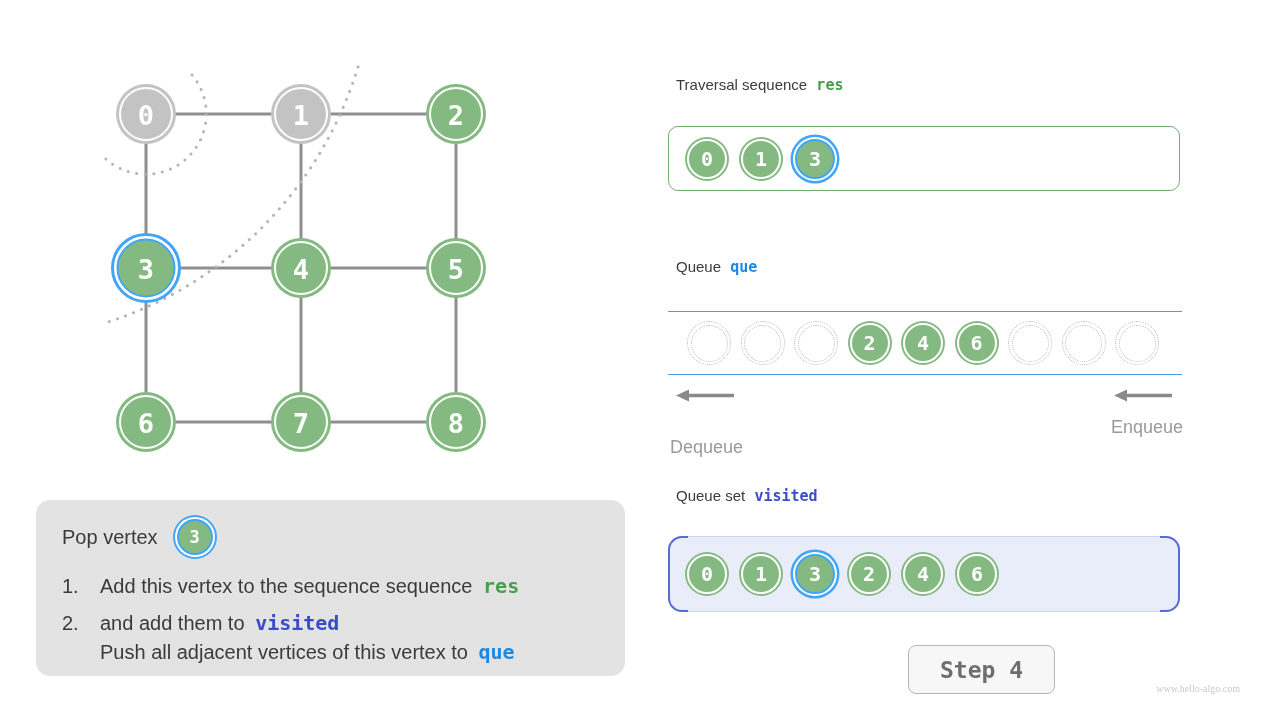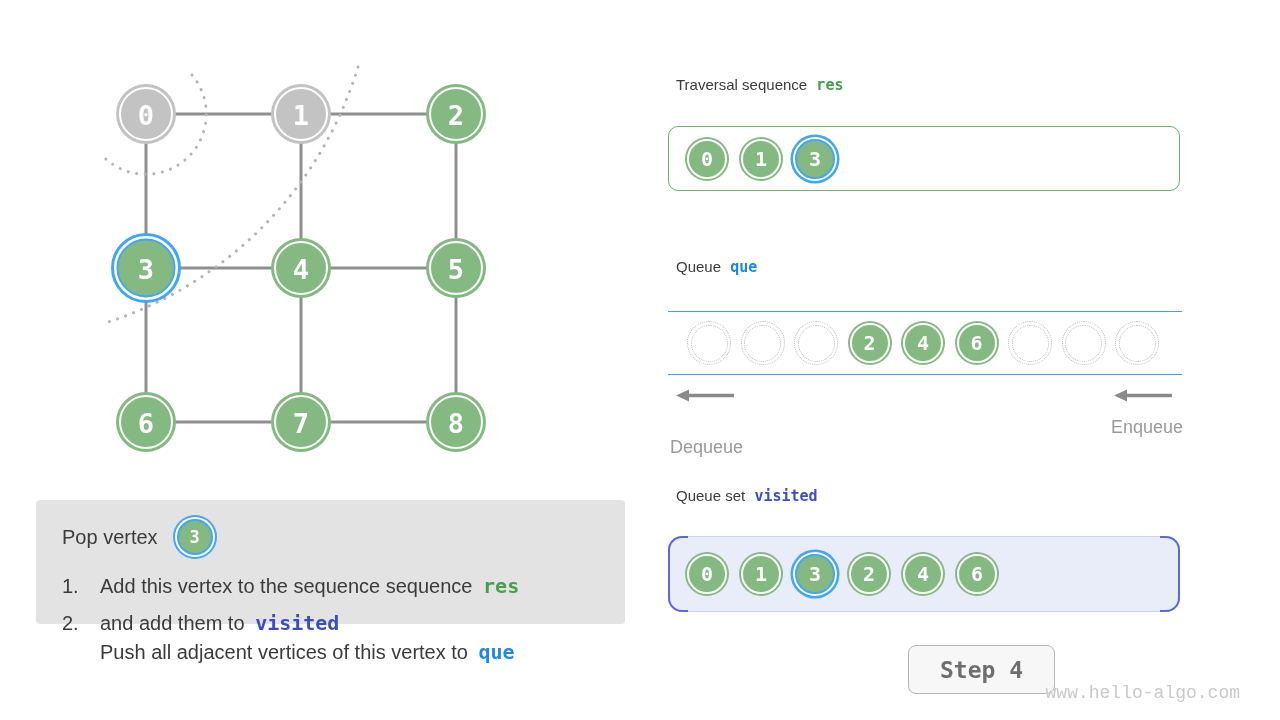--- a/index.html
+++ b/index.html
@@ -36,36 +36,36 @@
   .dir-label{font-size:18px;color:var(--label_gray);}
   
   .hash-box{left:668px;top:536px;width:512px;height:76px;border-radius:14px;background:var(--hash_bg);
             border:1px solid #ccd4f0;box-sizing:border-box;display:flex;align-items:center;
             padding-left:16px;}
   .hash-box::before{content:"";position:absolute;left:-1px;top:-1px;bottom:-1px;width:18px;
             border:2.5px solid var(--hash_border);border-right:none;border-radius:14px 0 0 14px;}
   .hash-box::after{content:"";position:absolute;right:-1px;top:-1px;bottom:-1px;width:18px;
             border:2.5px solid var(--hash_border);border-left:none;border-radius:0 14px 14px 0;}
   
-  .note-box{left:36px;top:500px;width:589px;height:124px;border-radius:4px;background:var(--note_bg);
+  .note-box{left:36px;top:500px;width:589px;height:176px;border-radius:14px;background:var(--note_bg);
             box-sizing:border-box;padding:14px 26px 0 26px;font-size:20px;color:var(--text_dark);}
   .note-line1{display:flex;align-items:center;gap:14px;height:46px;}
   .circ-inline{width:36px;height:36px;border-radius:50%;background:var(--green);
                border:2px solid var(--active_blue);box-shadow:0 0 0 2px #fff,0 0 0 4px var(--active_blue);
                display:flex;align-items:center;justify-content:center;color:#fff;box-sizing:border-box;
                font-family:"DejaVu Sans Mono",monospace;font-weight:bold;font-size:17px;margin:0 5px;flex:0 0 auto;}
   .note-list{margin-top:12px;display:flex;flex-direction:column;gap:8px;}
   .note-item{display:flex;line-height:29px;}
   .note-item .marker{width:38px;flex:0 0 auto;}
   
   .step-btn{left:908px;top:645px;width:147px;height:49px;border-radius:8px;background:var(--btn_bg);
             border:1.5px solid var(--btn_border);box-sizing:border-box;display:flex;align-items:center;
             justify-content:center;font-family:"DejaVu Sans Mono",monospace;font-weight:bold;
             font-size:23px;color:var(--btn_text);cursor:pointer;}
-  .watermark{right:40px;top:683px;font-family:Liberation Mono, monospace;font-size:18px;
+  .watermark{right:40px;top:683px;font-family:Liberation Serif, serif;font-size:10px;
              color:var(--watermark);}
   
   #graph-svg text{font-family:"DejaVu Sans Mono",monospace;font-weight:bold;font-size:27px;fill:#fff;}
 </style>
 </head>
 <body>
 
 <div id="stage">
 
   <svg id="graph-svg" class="abs" style="left:0;top:0;" width="640" height="480" viewBox="0 0 640 480">

